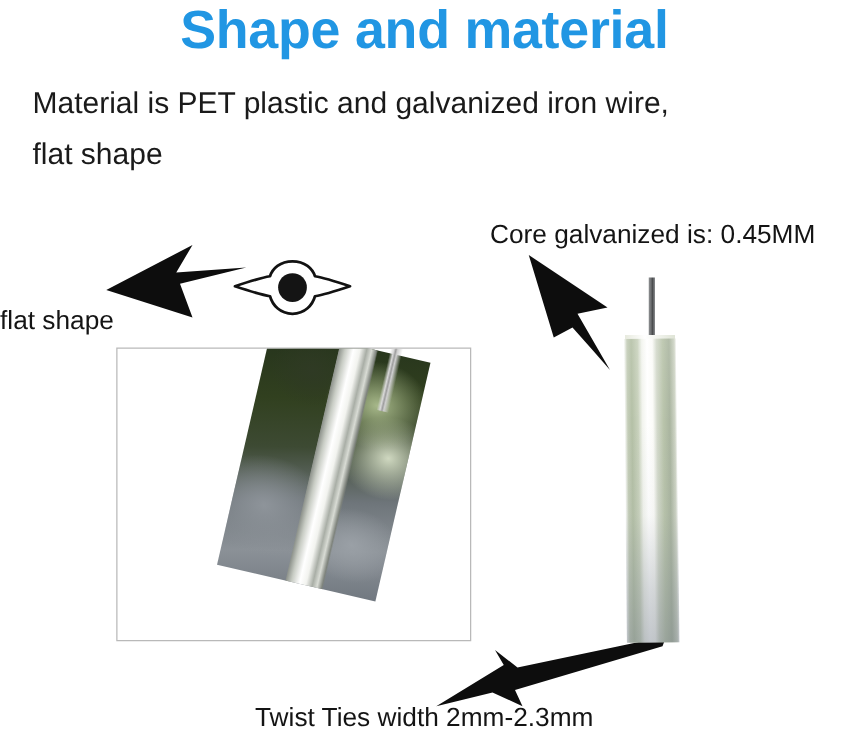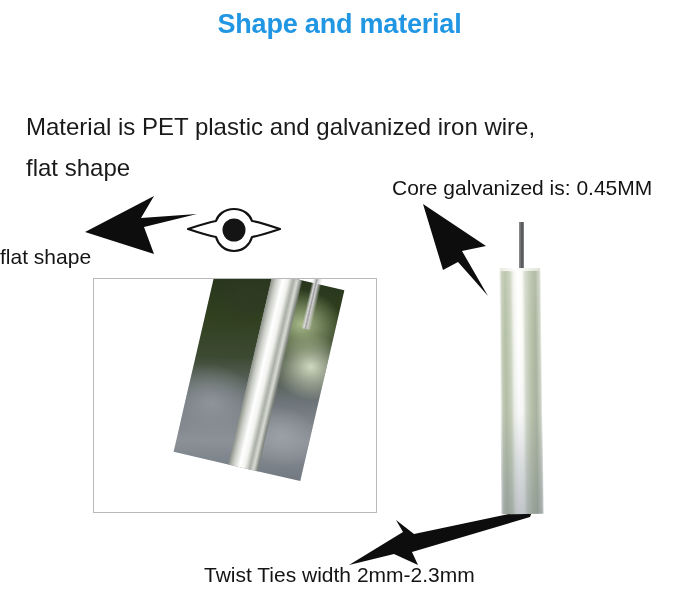--- a/index.html
+++ b/index.html
@@ -16,38 +16,37 @@
     -webkit-font-smoothing: antialiased;
   }
 
   
   #page-title {
     position: absolute;
     left: 0;
     top: 2px;
     width: 679px;
     text-align: center;
-    font-size: 27px;
+    font-size: 43px;
     font-weight: bold;
     color: #2196e3;
     letter-spacing: -0.2px;
     line-height: 44px;
     white-space: nowrap;
   }
 
   #subtitle {
     position: absolute;
     left: 26px;
     top: 62px;
     width: 640px;
     font-size: 24px;
     color: #1a1a1a;
     line-height: 41px;
     font-weight: 400;
-    margin-top: 44px;
   }
   #subtitle .ln { display: block; }
 
   
   .callout {
     position: absolute;
     font-size: 21px;
     color: #141414;
     white-space: nowrap;
     font-weight: 400;

